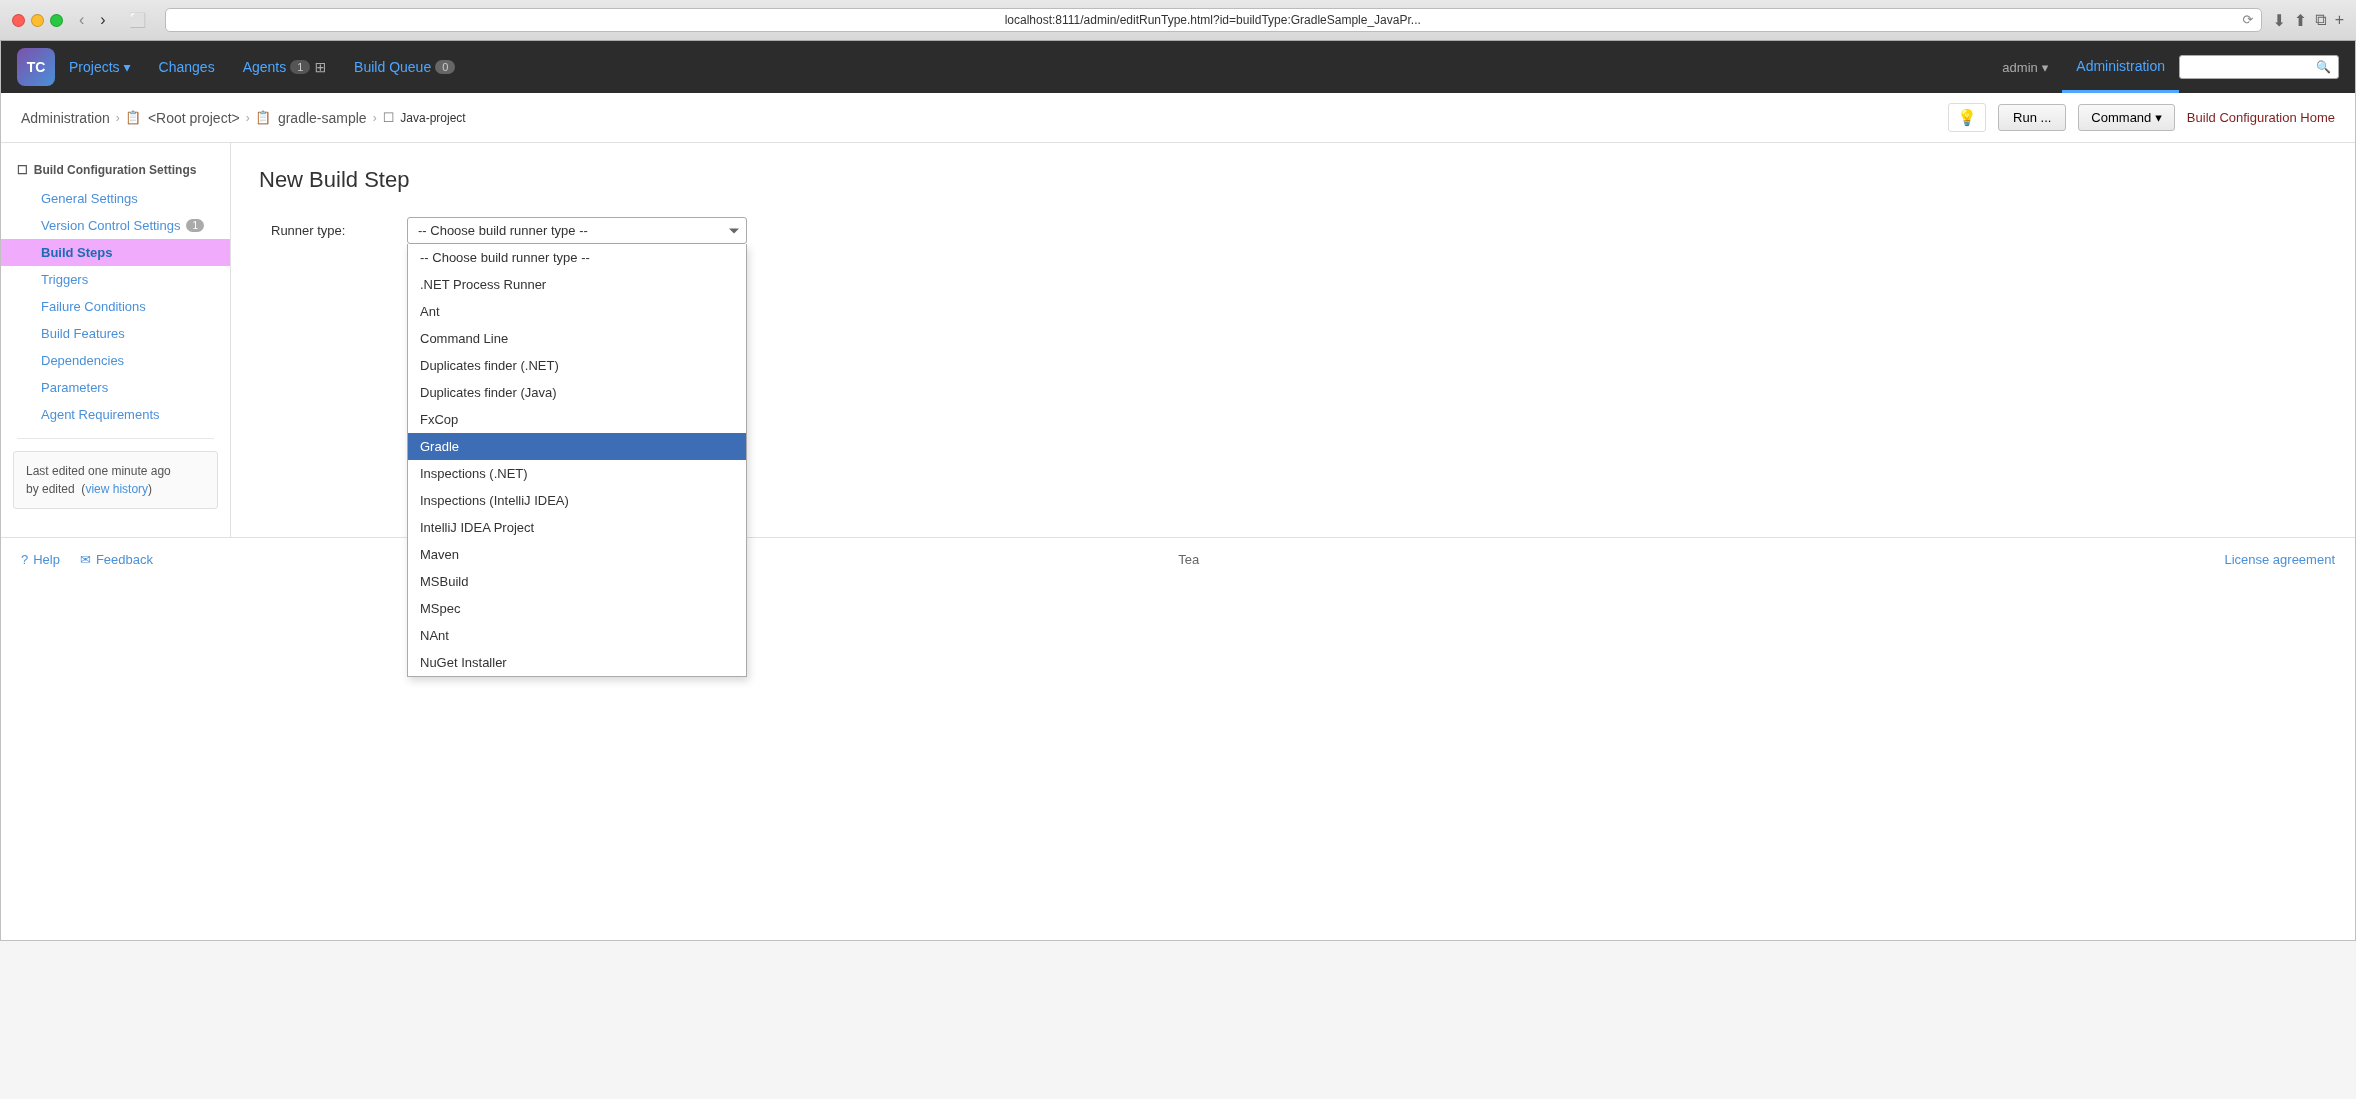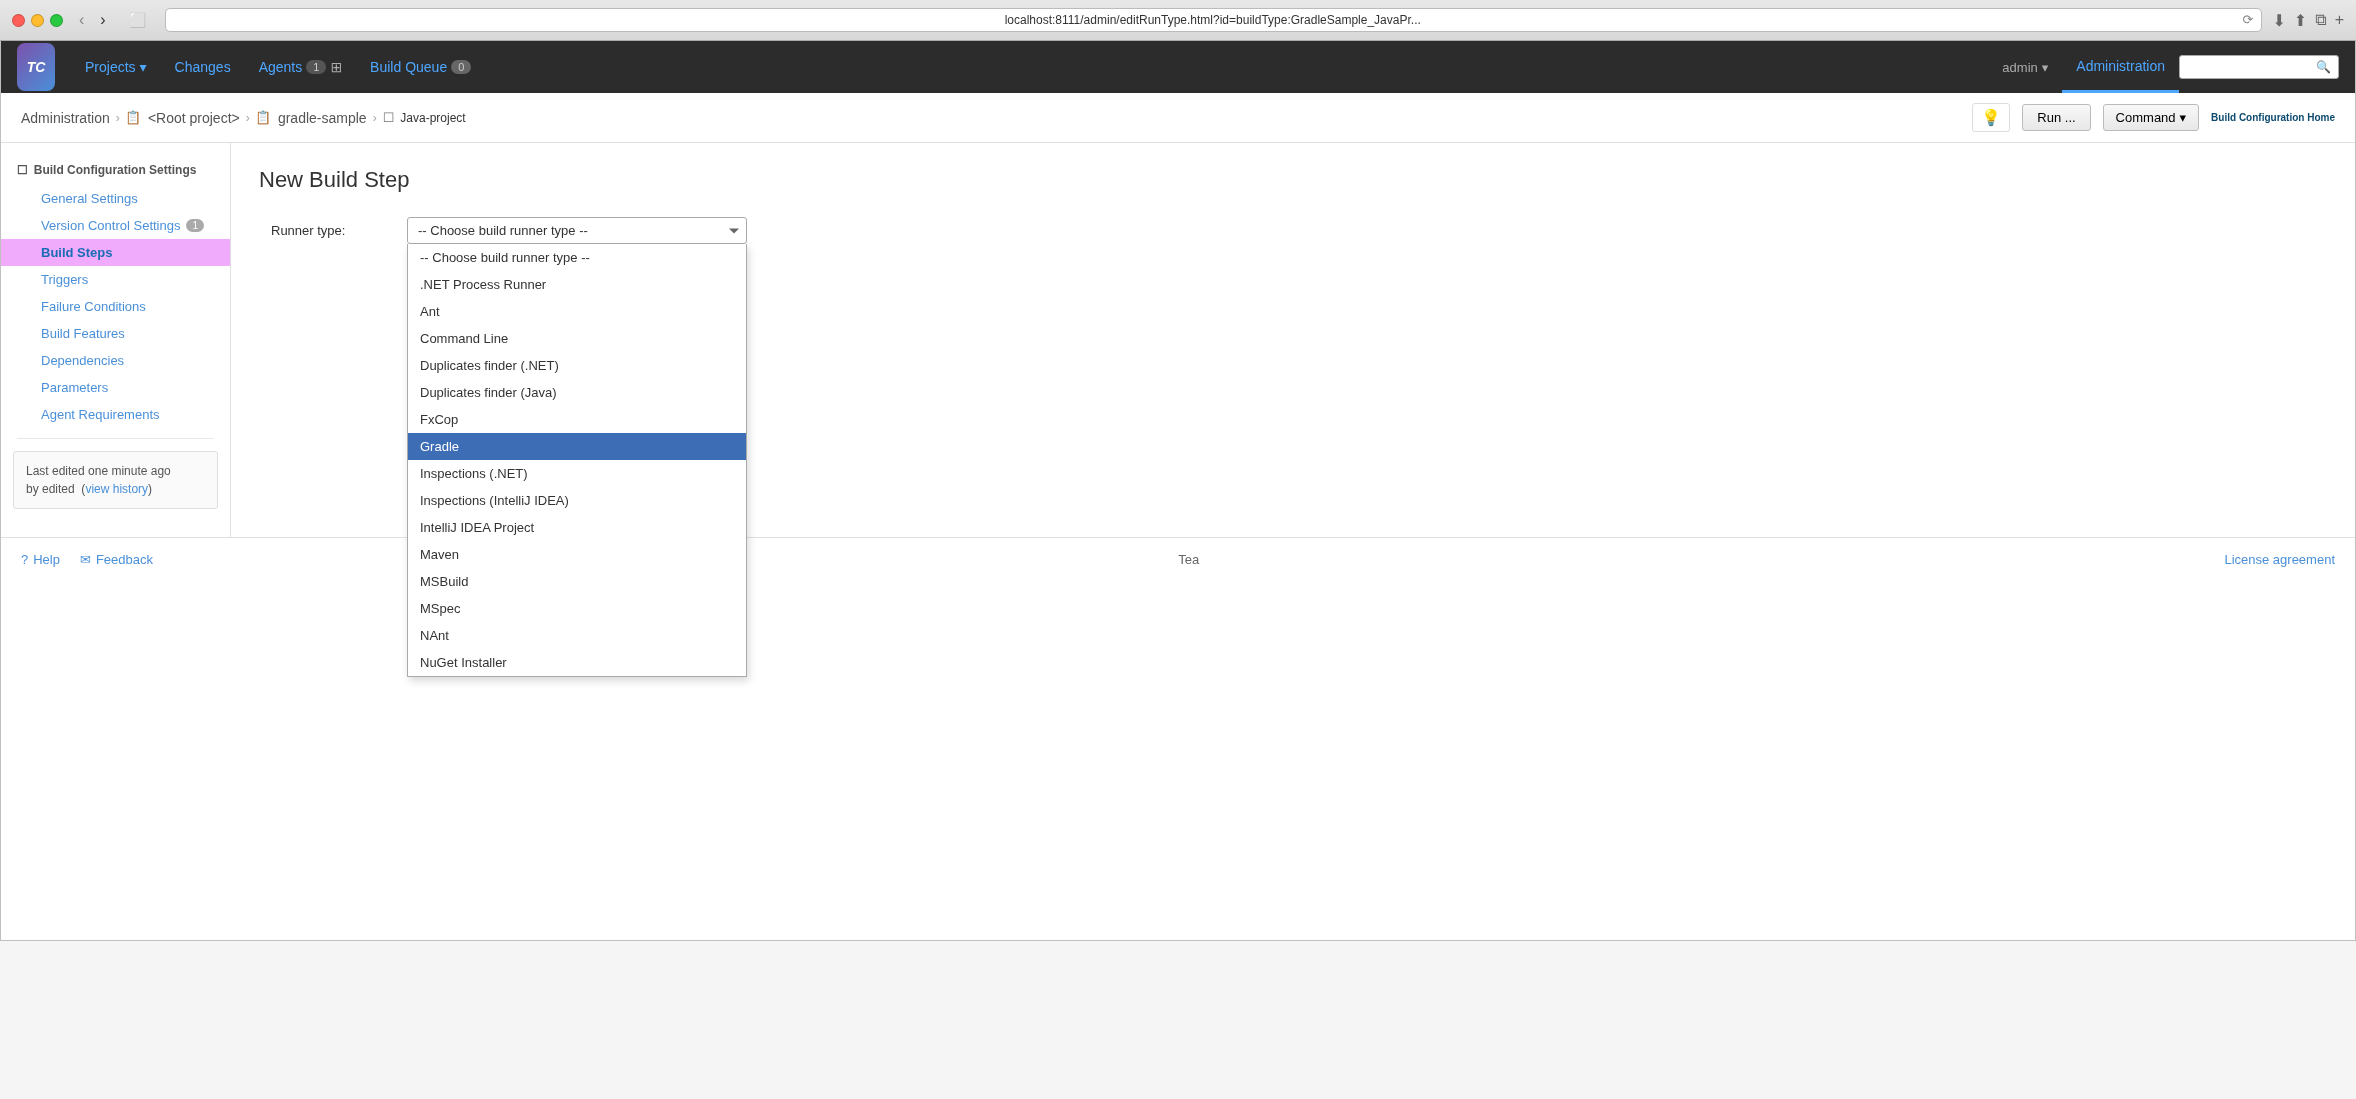--- a/index.html
+++ b/index.html
@@ -103,31 +103,29 @@
     .top-nav {
       background: #2c2c2c;
       display: flex;
       align-items: center;
       padding: 0 16px;
       height: 52px;
       gap: 0;
     }
     .tc-logo {
       width: 38px;
-      height: 48px;
+      height: 38px;
       background: linear-gradient(135deg, #7b52ab 0%, #4a90d9 100%);
       border-radius: 8px;
       display: flex;
       align-items: center;
       justify-content: center;
-      margin-right: 16px;
       font-weight: bold;
       color: white;
       font-size: 14px;
-      font-style: italic;
     }
     .nav-link {
       color: #4da6ff;
       text-decoration: none;
       padding: 0 14px;
       height: 52px;
       display: flex;
       align-items: center;
       gap: 4px;
       font-size: 14px;
@@ -249,24 +247,23 @@
       border: 1px solid #bbb;
       border-radius: 3px;
       padding: 5px 12px;
       font-size: 13px;
       cursor: pointer;
       display: flex;
       align-items: center;
       gap: 4px;
     }
     .build-config-home-link {
-      color: #0c4a6e;
+      color: #7f1d1d;
       text-decoration: none;
-      font-size: 10px;
-      font-weight: bold;
+      font-size: 13px;
     }
 
     
     .main-content {
       display: flex;
       background: white;
     }
 
     
     .sidebar {

